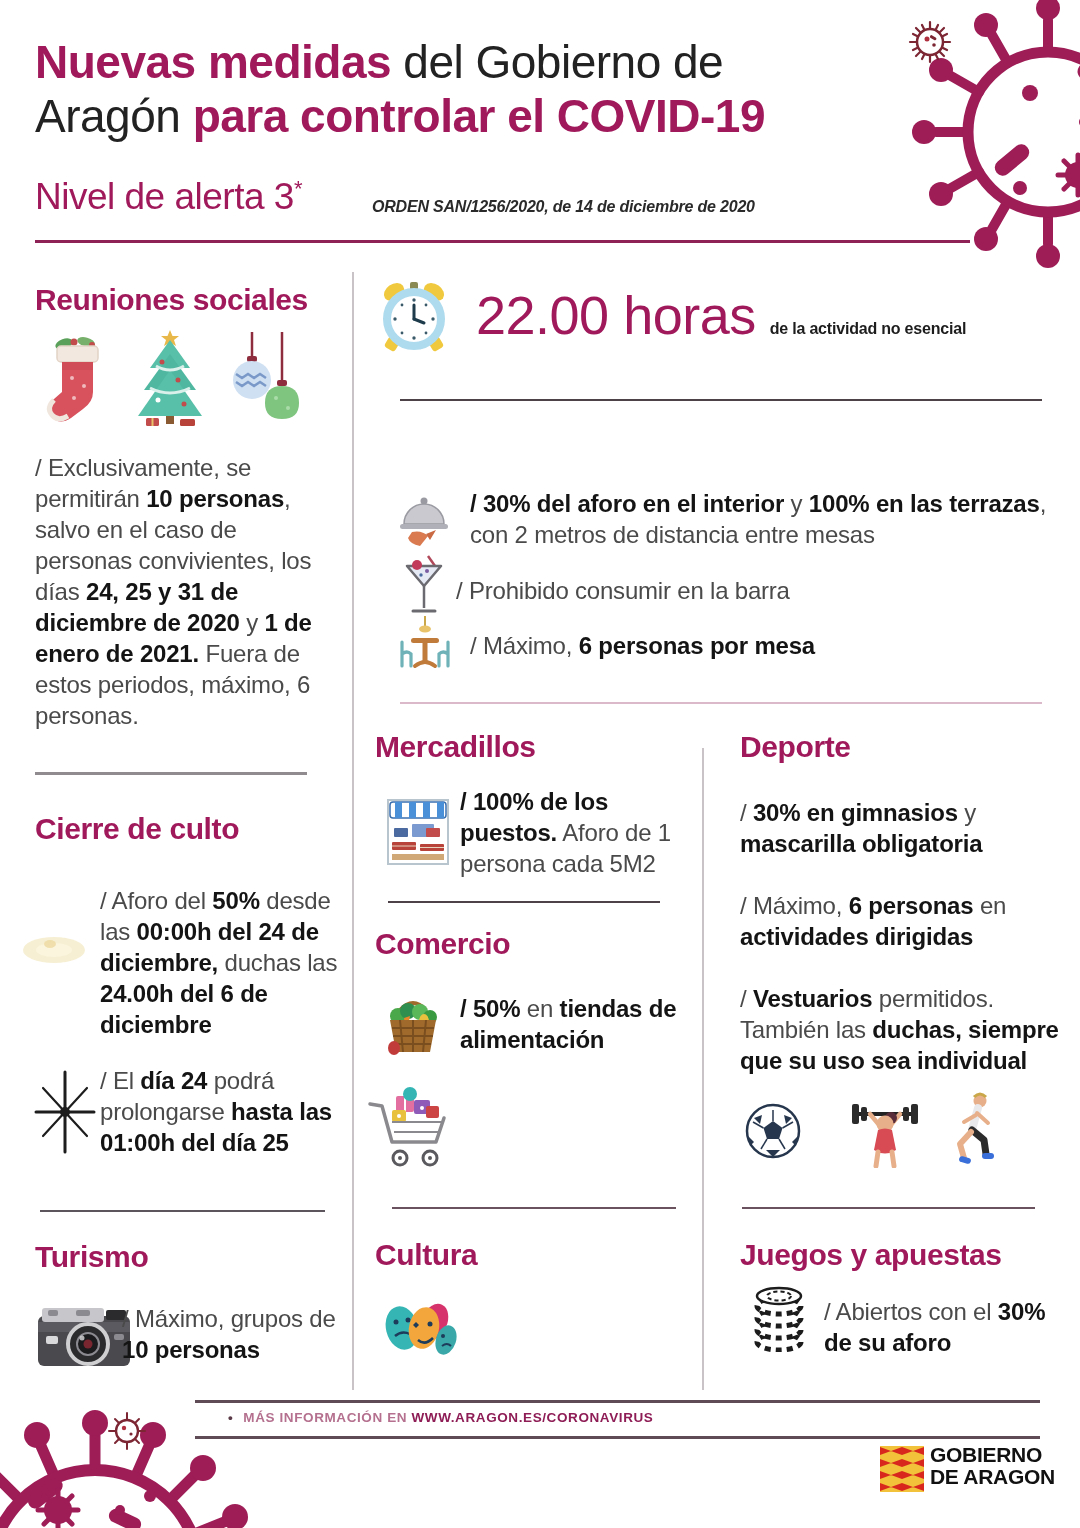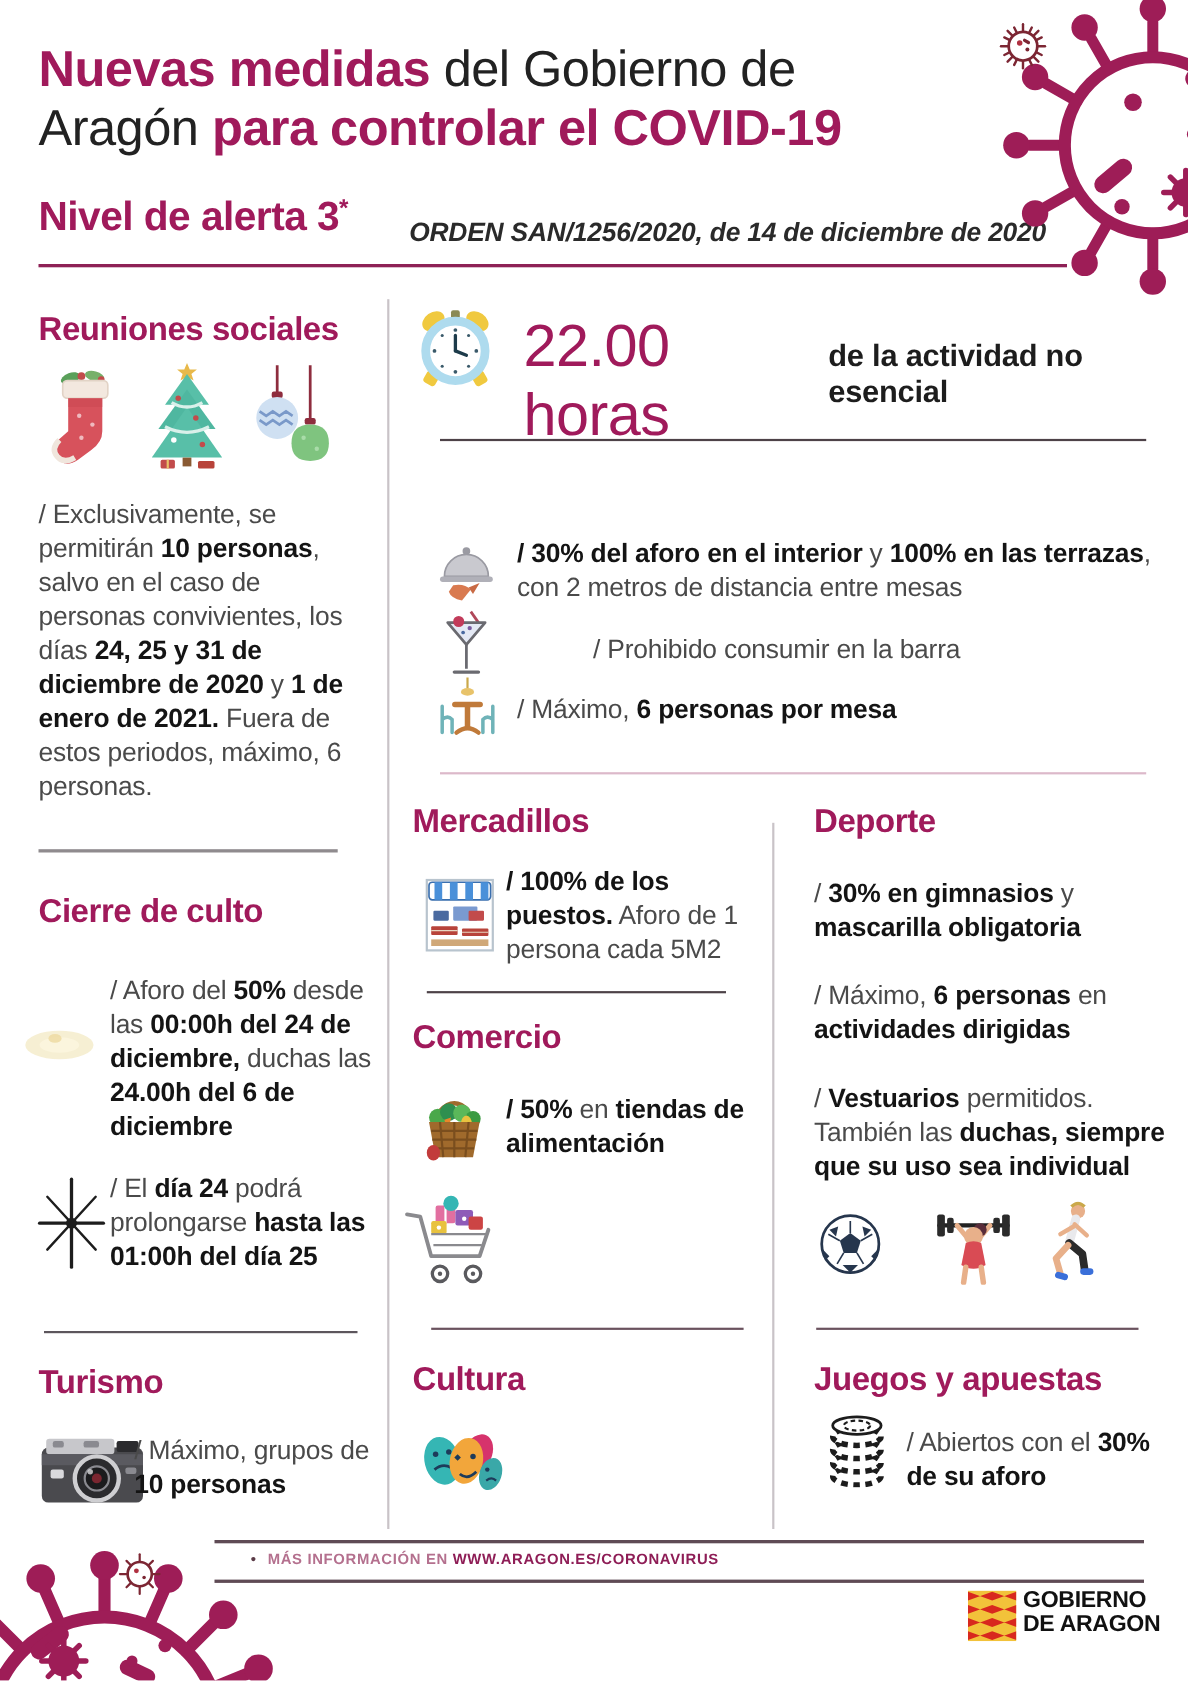--- a/index.html
+++ b/index.html
@@ -5,34 +5,34 @@
   :root{ --accent:#a01a5b; }
   *{margin:0;padding:0;box-sizing:border-box;}
   html,body{background:#ffffff;}
   body{font-family:"Liberation Sans","DejaVu Sans",sans-serif;}
   #page{position:relative;width:1080px;height:1528px;background:#ffffff;overflow:hidden;}
   .abs{position:absolute;}
   .hr{position:absolute;}
   
   .title{font-size:46px;line-height:1.17;font-weight:400;color:#222222;letter-spacing:-0.5px;}
   .title .seg-b{font-weight:800;}
-  .alert{font-size:37px;font-weight:700;color:var(--accent);letter-spacing:-0.5px;}
+  .alert{font-size:37px;font-weight:400;color:var(--accent);letter-spacing:-0.5px;}
   .alert sup{font-size:22px;color:var(--accent);}
-  .order{font-size:24px;font-style:italic;font-weight:700;color:#2a2a2a;letter-spacing:-0.2px;}
+  .order{font-size:16px;font-style:italic;font-weight:700;color:#2a2a2a;letter-spacing:-0.2px;}
   
   .h{font-size:30px;font-weight:800;color:var(--accent);letter-spacing:-0.4px;}
   
   .body{font-size:24px;line-height:31px;color:#4a4a4a;letter-spacing:-0.2px;}
   .seg-b{font-weight:700;color:#141414;}
   .seg-a{color:var(--accent);}
   
   .closing-prefix{font-size:27px;font-weight:700;color:#1d1d1d;}
   .closing-row{display:flex;align-items:baseline;margin-top:2px;}
   .closing-time{font-size:54px;font-weight:400;color:var(--accent);letter-spacing:-0.5px;}
-  .closing-suffix{font-size:28px;font-weight:700;color:#1d1d1d;margin-left:14px;letter-spacing:-0.2px;}
+  .closing-suffix{font-size:16px;font-weight:700;color:#1d1d1d;margin-left:14px;letter-spacing:-0.2px;}
   
   .info{font-size:13.5px;letter-spacing:0.6px;font-weight:700;white-space:nowrap;}
   .info .bullet{color:#5a3a46;margin-right:10px;}
   .info .pfx{color:#b4708e;}
   .info .url{color:#8e1d56;}
   .logo-text{font-size:21px;line-height:22px;font-weight:800;color:#111111;letter-spacing:-0.3px;}
 </style>
 </head>
 <body>
 
@@ -249,21 +249,21 @@
 
   <svg class="abs" style="left:402px;top:554px;" width="44" height="66" viewBox="0 0 44 66">
     <line x1="26" y1="2" x2="33" y2="12" stroke="#b0485a" stroke-width="2.5"></line>
     <path d="M5 12 H39 L22 32 Z" fill="#e4e9f4" stroke="#6a6a70" stroke-width="2.5" stroke-linejoin="round"></path>
     <circle cx="15" cy="11" r="5" fill="#c23b5a"></circle>
     <circle cx="25" cy="17" r="2" fill="#7a5aa0"></circle>
       <circle cx="19" cy="21" r="1.7" fill="#4a6aa0"></circle>
     <line x1="22" y1="32" x2="22" y2="54" stroke="#6a6a70" stroke-width="2.5"></line>
     <line x1="11" y1="57" x2="33" y2="57" stroke="#6a6a70" stroke-width="3" stroke-linecap="round"></line>
   </svg>
-  <div class="abs body" style="left:446px;top:575px;width:520px;text-align:center;"><span>/ Prohibido consumir en la barra</span></div>
+  <div class="abs body" style="left:456px;top:575px;width:520px;"><span>/ Prohibido consumir en la barra</span></div>
 
   <svg class="abs" style="left:394px;top:614px;" width="62" height="60" viewBox="0 0 62 60">
     <line x1="31" y1="2" x2="31" y2="12" stroke="#caa84a" stroke-width="2"></line>
     <ellipse cx="31" cy="15" rx="6" ry="3.5" fill="#e8c36a"></ellipse>
     <rect x="17" y="24" width="28" height="5" rx="2.5" fill="#c07a3a"></rect>
     <rect x="28.5" y="27" width="5" height="22" fill="#c07a3a"></rect>
     <path d="M21 52 Q31 44 41 52" fill="none" stroke="#c07a3a" stroke-width="4" stroke-linecap="round"></path>
     <g stroke="#6fb3b8" stroke-width="3.2" fill="none" stroke-linecap="round">
       <path d="M8 28 V52 M8 40 Q13 36 17 40 L17 52"></path>
       <path d="M54 28 V52 M54 40 Q49 36 45 40 L45 52"></path>

